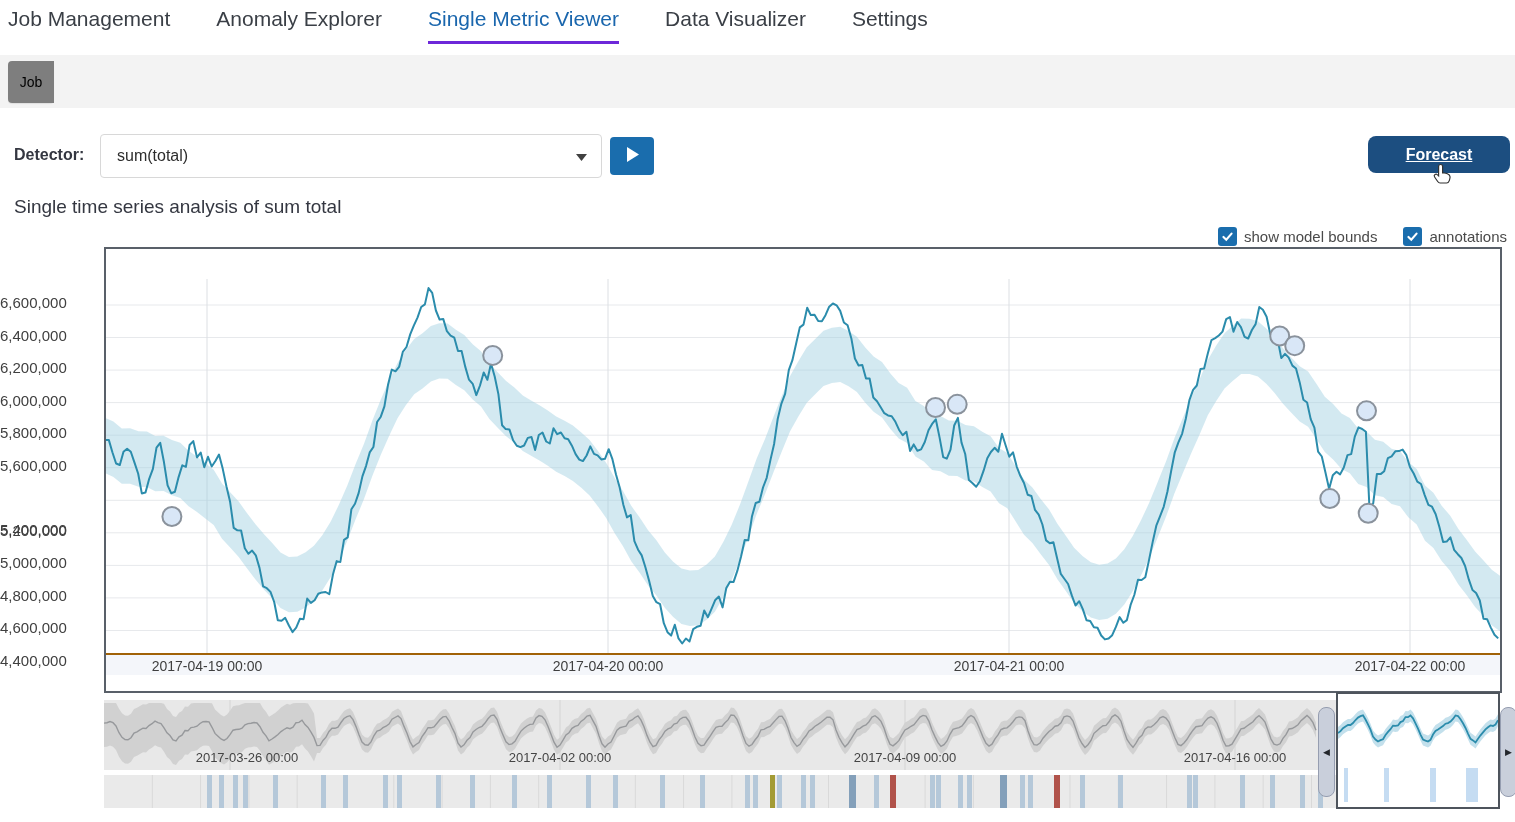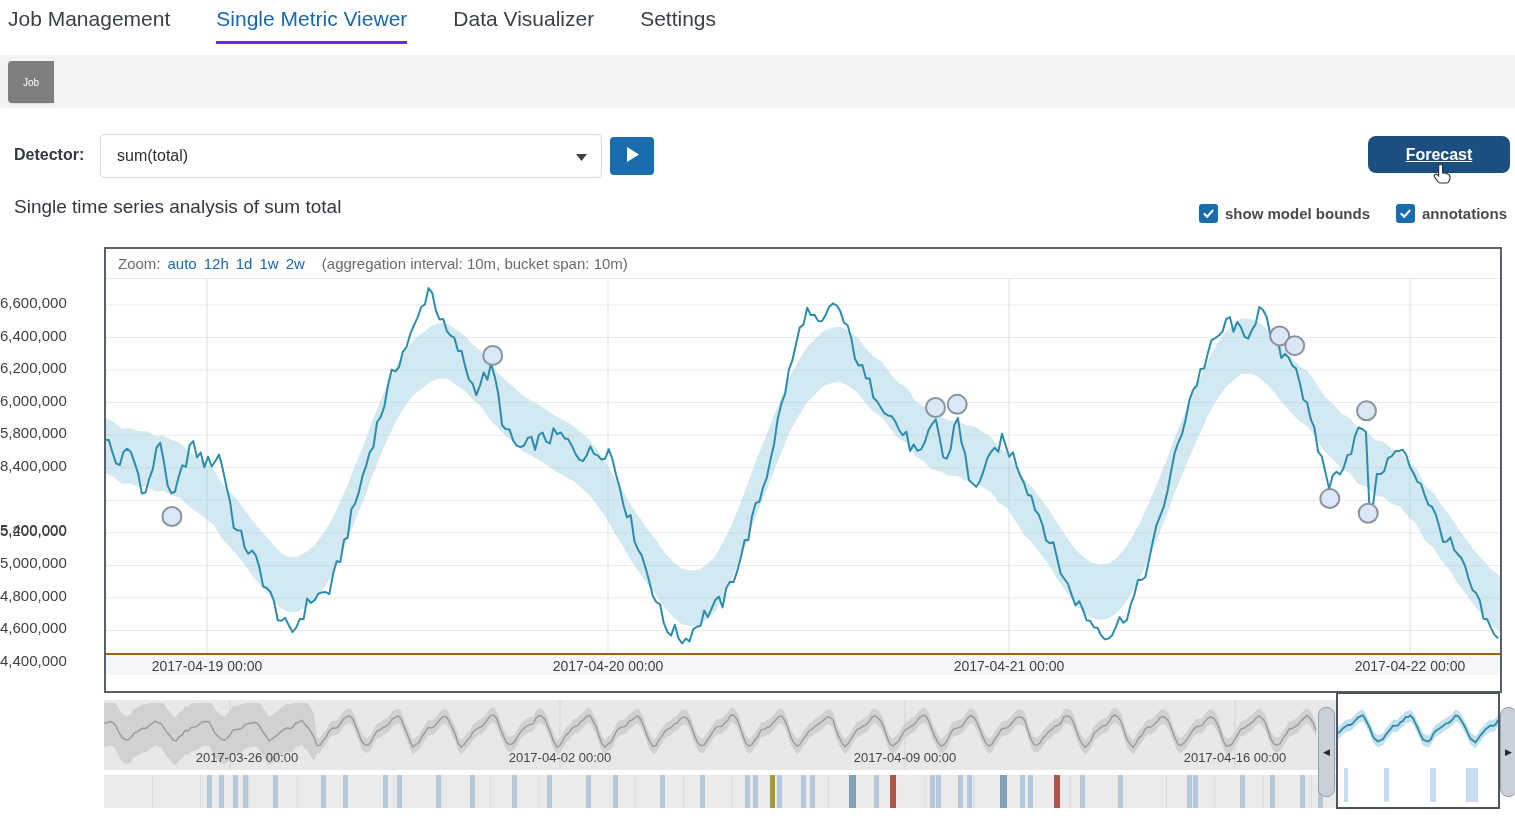--- a/index.html
+++ b/index.html
@@ -7,34 +7,34 @@
   .app { position:relative; width:1515px; height:822px; background:#fff; overflow:hidden; color:#343741; }
 
   
   .nav { position:absolute; left:0; top:0; width:100%; height:50px; display:flex; gap:46px; padding-left:8px; align-items:flex-start; }
   .nav-tab { font-size:21px; color:#3a3f46; padding-top:7px; padding-bottom:10px; cursor:pointer; white-space:nowrap; }
   .nav-tab.active { color:#1a66ad; border-bottom:3px solid #6d28d9; }
 
   
   .job-row { position:absolute; left:0; top:55px; width:100%; height:53px; background:#f3f3f3; }
   .job-combo { position:absolute; left:8px; top:6px; height:42px; display:flex; border-radius:4px; box-shadow:0 1px 1px rgba(0,0,0,.08); }
-  .job-badge { width:46px; background:#7e7e7e; color:#ffffff; font-size:10px; display:flex; align-items:center; justify-content:center; border-radius:4px 0 0 4px; }
+  .job-badge { width:46px; background:#7e7e7e; color:#000000; font-size:14px; display:flex; align-items:center; justify-content:center; border-radius:4px 0 0 4px; }
   .job-select { width:374px; background:#fff; border-radius:0 4px 4px 0; display:flex; align-items:center; padding:0 14px 0 18px; font-size:16px; color:#2d2d2d; justify-content:space-between; }
 
   
   .detector-label { position:absolute; left:14px; top:146px; font-size:16px; font-weight:bold; color:#343741; }
   .detector-select { position:absolute; left:100px; top:134px; width:502px; height:44px; background:#fff; border:1px solid #d8d8d8; border-radius:4px; display:flex; align-items:center; justify-content:space-between; padding:0 14px 0 16px; font-size:16px; color:#2d2d2d; }
   .play-btn { position:absolute; left:610px; top:137px; width:44px; height:38px; background:#1a6dad; border:none; border-radius:4px; display:flex; align-items:center; justify-content:center; cursor:pointer; }
   .forecast-btn { position:absolute; left:1368px; top:136px; width:142px; height:37px; background:#1c4e80; border:none; border-radius:8px; color:#fff; font-size:16px; font-weight:bold; text-decoration:underline; cursor:pointer; font-family:"Liberation Sans", sans-serif; }
   .cursor-icon { position:absolute; left:1432px; top:163px; z-index:20; }
 
   .page-title { position:absolute; left:14px; top:196px; font-size:19px; color:#343741; }
 
   
-  .toggles { position:absolute; right:8px; top:204px; display:flex; gap:26px; align-items:flex-start;font-weight:bold; }
+  .toggles { position:absolute; right:8px; top:227px; display:flex; gap:26px; align-items:flex-start; }
   .toggle { display:flex; align-items:center; gap:7px; cursor:pointer; }
   .checkbox { width:19px; height:19px; background:#1a6dad; border-radius:3px; display:flex; align-items:center; justify-content:center; }
   .toggle-label { font-size:15px; color:#4a4a4a; }
 
   
   .yaxis { position:absolute; left:0; top:0; width:96px; }
   .ytick { position:absolute; right:0; width:96px; text-align:left; font-size:15px; color:#3f3f3f; }
 
   
   .main-chart { position:absolute; left:104px; top:247px; width:1398px; height:446px; border:2px solid #596069; background:#fff; }
@@ -60,20 +60,21 @@
   .handle.left { left:1318px; }
   .handle.right { left:1500px; }
 </style>
 </head>
 <body>
 
 <div class="app">
 
   <nav class="nav">
     <div class="nav-tab">Job Management</div>
+    <div class="nav-tab">Anomaly Explorer</div>
     <div class="nav-tab active">Single Metric Viewer</div>
     <div class="nav-tab">Data Visualizer</div>
     <div class="nav-tab">Settings</div>
   </nav>
 
   <div class="job-row">
     <div class="job-combo">
       <div class="job-badge">Job</div>
     </div>
   </div>
@@ -118,38 +119,29 @@
     </div>
   </div>
 
   <div class="yaxis" id="y-axis-labels">
       <div class="ytick" style="top: 652px;">4,400,000</div>
       <div class="ytick" style="top: 619.455px;">4,600,000</div>
       <div class="ytick" style="top: 586.909px;">4,800,000</div>
       <div class="ytick" style="top: 554.364px;">5,000,000</div>
       <div class="ytick" style="top: 521.818px;">5,200,000</div>
       <div class="ytick" style="top: 489.273px; margin-top: 32px;">5,400,000</div>
-      <div class="ytick" style="top: 456.727px;">8,400,000</div>
+      <div class="ytick" style="top: 456.727px;">5,600,000</div>
       <div class="ytick" style="top: 424.182px;">5,800,000</div>
       <div class="ytick" style="top: 391.636px;">6,000,000</div>
       <div class="ytick" style="top: 359.091px;">6,200,000</div>
       <div class="ytick" style="top: 326.545px;">6,400,000</div>
       <div class="ytick" style="top: 294px;">6,600,000</div>
     </div>
 
   <div class="main-chart">
-    <div class="zoombar">
-      <span class="zoom-label">Zoom:</span>
-      <span class="zoom-link">auto</span>
-      <span class="zoom-link">12h</span>
-      <span class="zoom-link">1d</span>
-      <span class="zoom-link">1w</span>
-      <span class="zoom-link">2w</span>
-      <span class="agg-note">(aggregation interval: 10m, bucket span: 10m)</span>
-    </div>
     <svg id="main-plot" width="1394" height="390">
         <defs>
           <clipPath id="plotclip">
             <rect x="0" y="0" width="1394" height="388"></rect>
           </clipPath>
         </defs>
         <line x1="0" y1="384.0" x2="1394" y2="384.0" stroke="#e7e9ec" stroke-width="1"></line>
         <line x1="0" y1="351.5" x2="1394" y2="351.5" stroke="#e7e9ec" stroke-width="1"></line>
         <line x1="0" y1="318.9" x2="1394" y2="318.9" stroke="#e7e9ec" stroke-width="1"></line>
         <line x1="0" y1="286.4" x2="1394" y2="286.4" stroke="#e7e9ec" stroke-width="1"></line>

